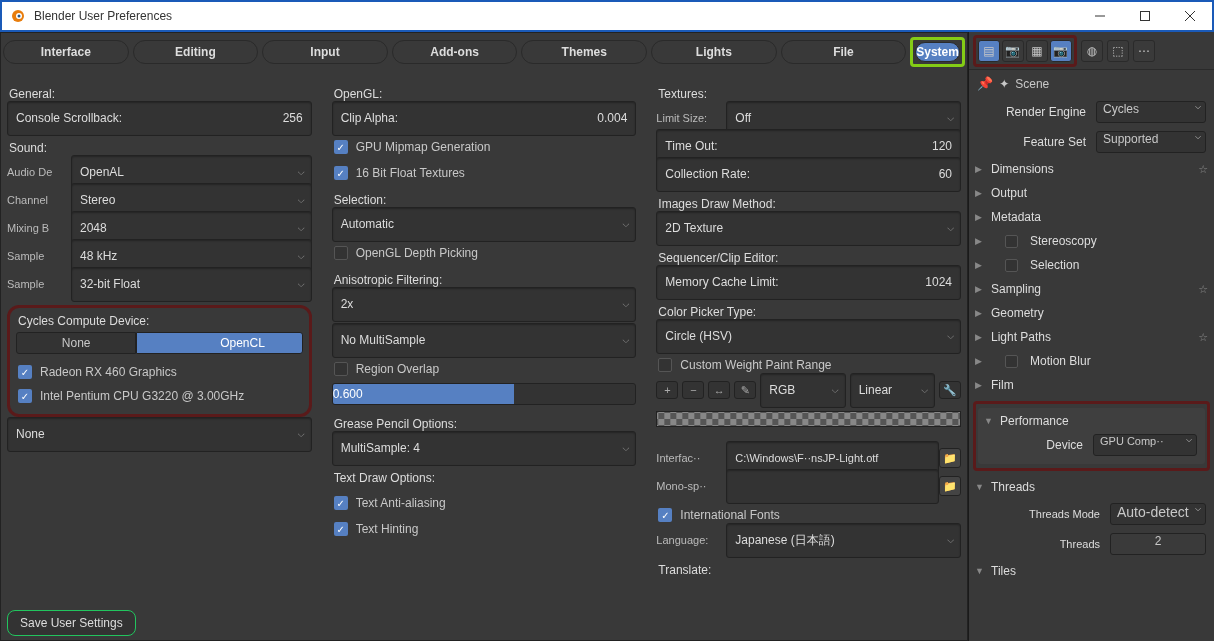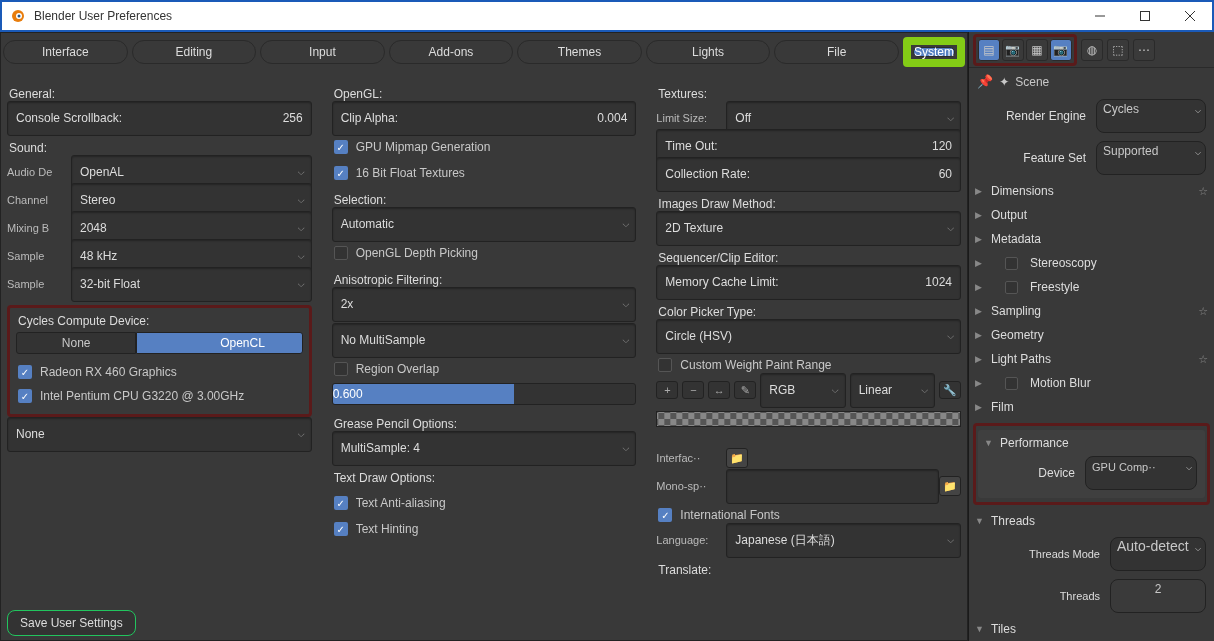--- a/index.html
+++ b/index.html
@@ -7,42 +7,42 @@
 
 .titlebar { height: 32px; background: #fff; border: 2px solid #1a5ab8; display: flex; align-items: center; padding: 0 8px; color: #333; position: relative; }
 .titlebar-icon { width: 16px; height: 16px; margin-right: 8px; }
 .titlebar-controls { position: absolute; right: 0; top: 0; display: flex; height: 100%; }
 .titlebar-btn { width: 45px; display: flex; align-items: center; justify-content: center; cursor: pointer; }
 
 .main-area { display: flex; height: calc(100% - 32px); }
 .prefs-panel { flex: 1; background: #393939; display: flex; flex-direction: column; border: 1px solid #222; }
 
 .tabs { display: flex; background: #393939; height: 38px; padding: 0; align-items: stretch; }
-.tab { flex: 1; display: flex; align-items: center; justify-content: center; color: #ddd; cursor: pointer; border: 1px solid #2a2a2a; background: #393939; margin: 7px 2px; border-radius: 12px; }
+.tab { flex: 1; display: flex; align-items: center; justify-content: center; color: #ddd; cursor: pointer; border: 1px solid #2a2a2a; background: #393939; margin: 7px 2px; border-radius: 12px; font-weight: bold; }
 .tab.active { background: #5680c2; color: #fff; }
 
-.system-highlight { border: 8px solid #84cc16; padding: 2px; margin: 4px 2px; border-radius: 4px; display: flex; }
+.system-highlight { border: 3px solid #84cc16; padding: 2px; margin: 4px 2px; border-radius: 4px; display: flex; }
 .system-highlight .tab { margin: 0; }
 
 .columns { display: flex; flex: 1; padding: 10px 6px; gap: 20px; overflow: hidden; }
 .col { flex: 1; display: flex; flex-direction: column; gap: 2px; }
 
 .section-title { color: #ddd; padding: 6px 2px 4px; }
 
 .field-row { display: flex; align-items: center; height: 22px; margin-bottom: 4px; }
 .field-label { flex: 0 0 64px; color: #bbb; font-size: 11px; white-space: nowrap; overflow: hidden; }
 .input-box { flex: 1; background: #333; border: 1px solid #222; border-radius: 3px; height: 35px; display: flex; align-items: center; padding: 0 8px; color: #ddd; position: relative; box-shadow: inset 0 1px 2px rgba(0,0,0,0.3); }
 .input-box.num { justify-content: space-between; }
 .input-box .caret { position: absolute; right: 6px; font-size: 9px; color: #888; }
 
 .check-row { display: flex; align-items: center; height: 24px; gap: 8px; padding-left: 2px; }
 .checkbox { width: 14px; height: 14px; background: #5680c2; border-radius: 2px; display: flex; align-items: center; justify-content: center; color: #fff; font-size: 10px; }
 .checkbox.unchecked { background: #333; border: 1px solid #555; }
 
-.highlight-box { border: 3px solid #5a1a1a; padding: 6px; border-radius: 4px; margin: 4px 0; }
+.highlight-box { border: 3px solid #5a1a1a; padding: 6px; border-radius: 12px; margin: 4px 0; }
 
 .toggle-group { display: flex; height: 22px; margin-bottom: 6px; }
 .toggle-btn { flex: 1; display: flex; align-items: center; justify-content: center; background: #333; border: 1px solid #222; cursor: pointer; }
 .toggle-btn.active { background: #5680c2; color: #fff; }
 .toggle-btn:first-child { border-radius: 3px 0 0 3px; }
 .toggle-btn:last-child { border-radius: 0 3px 3px 0; padding-left: 46px; }
 
 .slider-bar { flex: 1; background: #333; border: 1px solid #222; border-radius: 3px; height: 22px; position: relative; display: flex; align-items: center; overflow: hidden; }
 .slider-fill { position: absolute; left: 0; top: 0; bottom: 0; background: #5680c2; }
 .slider-label { position: relative; z-index: 1; padding-left: 8px; color: #fff; flex: 1; }
@@ -61,21 +61,21 @@
 .top-icon-strip { height: 38px; display: flex; align-items: center; padding: 0 4px; gap: 4px; background: #393939; border-bottom: 1px solid #2a2a2a; }
 .top-icon-highlight { border: 3px solid #5a1a1a; padding: 2px; border-radius: 4px; display: flex; gap: 2px; }
 .top-icon { width: 22px; height: 22px; background: #3a3a3a; border: 1px solid #2a2a2a; border-radius: 3px; display: flex; align-items: center; justify-content: center; font-size: 12px; }
 .top-icon.active { background: #5680c2; }
 
 .scene-row { display: flex; align-items: center; padding: 6px 8px; gap: 6px; }
 .pin-icon { font-size: 13px; }
 
 .prop-row { display: flex; align-items: center; padding: 4px 8px; gap: 6px; }
 .prop-label { flex: 1; text-align: right; color: #ddd; font-size: 12px; padding-right: 4px; }
-.prop-select { width: 110px; background: #333; border: 1px solid #222; border-radius: 8px; height: 22px; display: flex; align-items: flex-end; padding: 16px 6px; position: relative; }
+.prop-select { width: 110px; background: #333; border: 1px solid #222; border-radius: 3px; height: 22px; display: flex; align-items: flex-start; padding: 0 6px; position: relative; }
 .prop-select .caret { position: absolute; right: 4px; font-size: 8px; }
 
 .expand-row { display: flex; align-items: center; padding: 5px 6px; gap: 6px; cursor: pointer; }
 .expand-arrow { font-size: 9px; width: 10px; color: #888; }
 .expand-label { flex: 1; color: #ddd; }
 .star { color: #888; font-size: 11px; }
 .sub-check { width: 13px; height: 13px; background: #333; border: 1px solid #555; border-radius: 2px; margin-left: 14px; }
 
 .perf-highlight { border: 3px solid #5a1a1a; padding: 4px 2px; border-radius: 4px; margin: 4px 4px; }
 .perf-inner { background: #3f3f3f; border-radius: 3px; padding: 4px; }
@@ -324,20 +324,23 @@
           <div class="input-box" style="flex:1">
               <span>Linear</span>
               <span class="caret">⌵</span>
             </div>
           <div class="small-btn">🔧</div>
         </div>
         <div class="checker"></div>
         <div style="height:16px"></div>
         <div class="field-row">
             <div class="field-label" style="flex-basis:70px">Interfac··</div>
+            <div class="input-box">
+              <span style="font-size:11px">C:\Windows\F··nsJP-Light.otf</span>
+            </div>
             <div class="file-browse-btn">📁</div>
           </div>
         <div class="field-row">
             <div class="field-label" style="flex-basis:70px">Mono-sp··</div>
             <div class="input-box"></div>
             <div class="file-browse-btn">📁</div>
           </div>
         <div class="check-row">
             <div class="checkbox">✓</div>
             <span>International Fonts</span>
@@ -404,21 +407,21 @@
         <span class="expand-label">Metadata</span>
       </div>
     <div class="expand-row">
         <span class="expand-arrow">▶</span>
         <div class="sub-check"></div>
         <span class="expand-label" style="margin-left:6px">Stereoscopy</span>
       </div>
     <div class="expand-row">
         <span class="expand-arrow">▶</span>
         <div class="sub-check"></div>
-        <span class="expand-label" style="margin-left:6px">Freestyle</span>
+        <span class="expand-label" style="margin-left:6px">Selection</span>
       </div>
     <div class="expand-row">
         <span class="expand-arrow">▶</span>
         <span class="expand-label">Sampling</span>
         <span class="star">☆</span>
       </div>
     <div class="expand-row">
         <span class="expand-arrow">▶</span>
         <span class="expand-label">Geometry</span>
       </div>
@@ -438,21 +441,21 @@
       </div>
 
     <div class="perf-highlight">
       <div class="perf-inner">
         <div class="expand-row" style="padding:2px 2px">
             <span class="expand-arrow">▼</span>
             <span class="expand-label">Performance</span>
           </div>
         <div class="perf-row">
             <div class="prop-label">Device</div>
-            <div class="prop-select" style="width:112px">
+            <div class="prop-select" style="width:104px">
               <span style="font-size:11px">GPU Comp··</span>
               <span class="caret">⌵</span>
             </div>
           </div>
       </div>
     </div>
 
     <div class="expand-row">
         <span class="expand-arrow">▼</span>
         <span class="expand-label">Threads</span>

